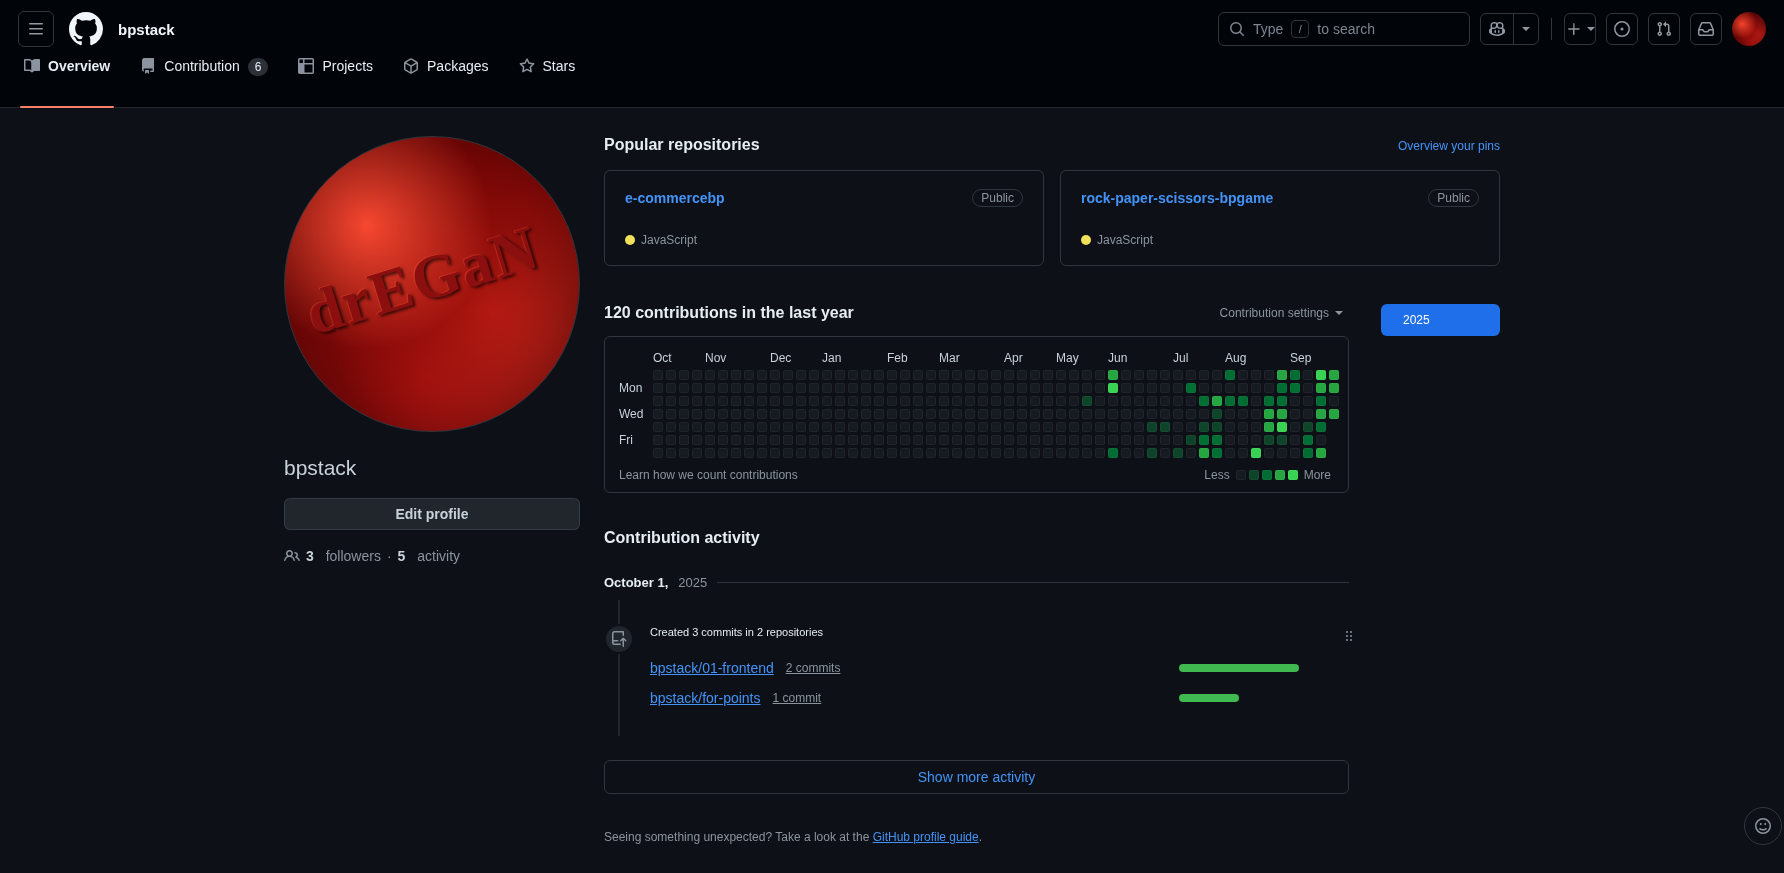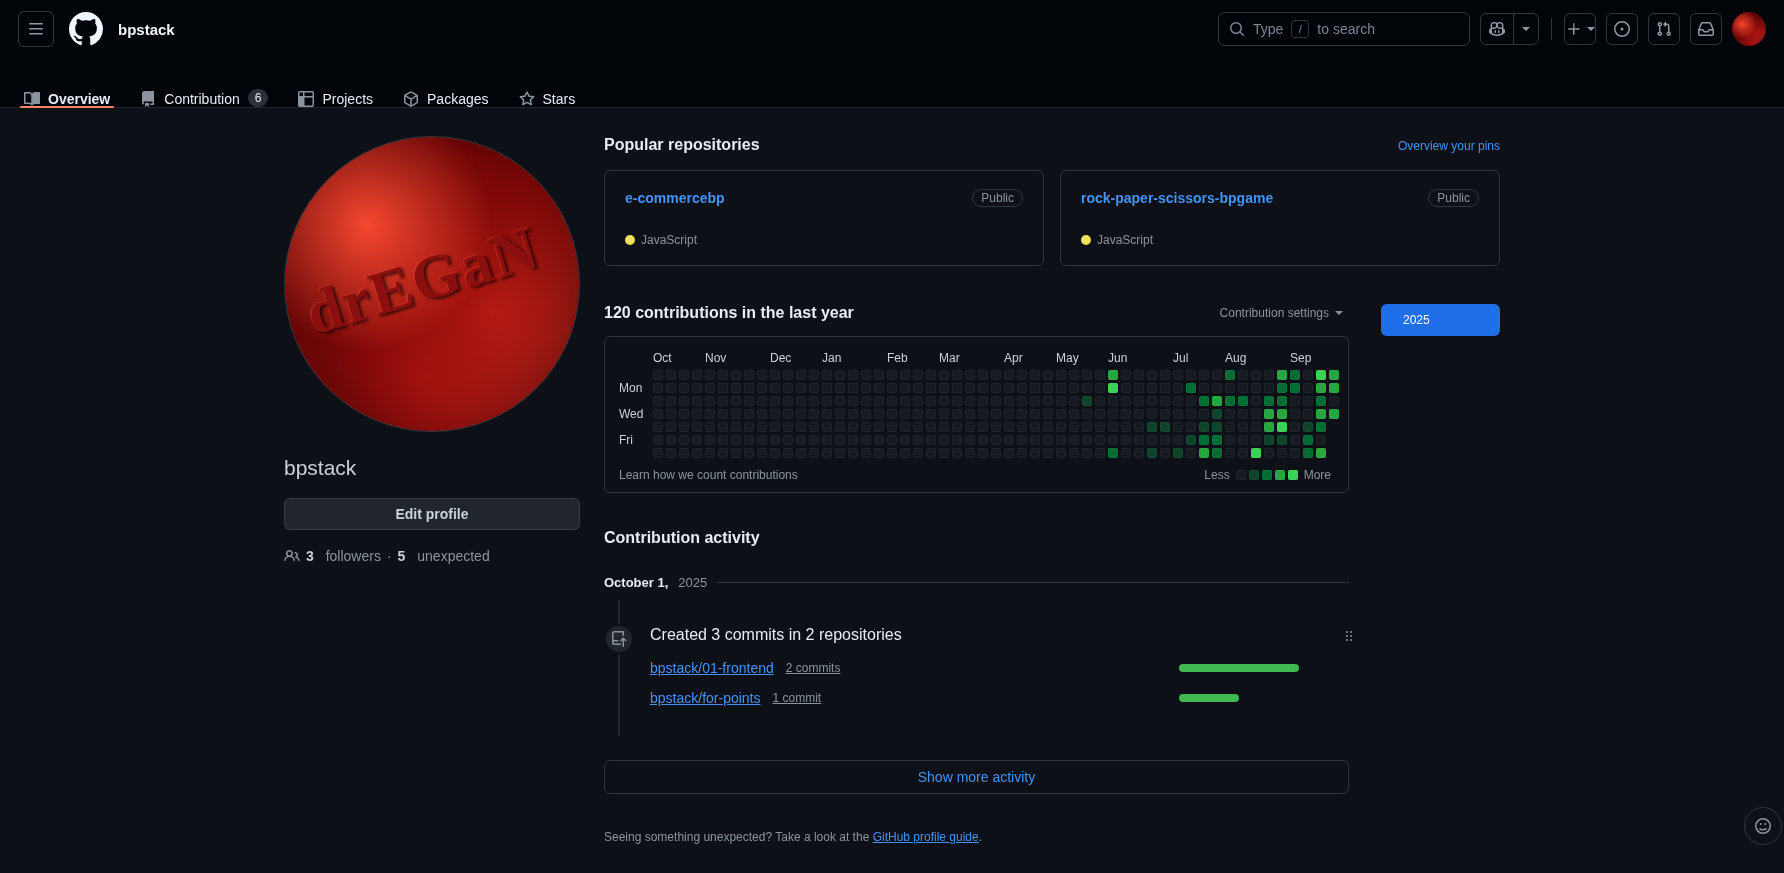--- a/index.html
+++ b/index.html
@@ -45,21 +45,21 @@
     background:
       radial-gradient(circle at 30% 35%, rgba(255,70,45,.95), rgba(130,5,5,.5) 45%, transparent 75%),
       radial-gradient(circle at 72% 62%, rgba(210,35,25,.85), transparent 60%),
       radial-gradient(circle at 55% 85%, rgba(160,12,12,.8), transparent 55%),
       #3a0505;
   }
 
   
   .profile-nav { display:flex; align-items:stretch; gap:10px; padding:0 14px; border-bottom:1px solid #21262d; background:#010409; height:50px; }
   .nav-tab {
-    display:flex; align-items:flex-end; gap:8px; padding:0 10px; color:#e6edf3;
+    display:flex; align-items:flex-start; gap:8px; padding:0 10px; color:#e6edf3;
     cursor:pointer; position:relative; font-size:14px; background:none; border:none;
   }
   .nav-tab .tab-icon { color:#8b949e; }
   .nav-tab.active { font-weight:600; }
   .nav-tab.active::after { content:""; position:absolute; left:6px; right:6px; bottom:-1px; height:2px; border-radius:3px; background:#f78166; }
   .tab-count {
     background:rgba(110,118,129,0.4); border-radius:20px; font-size:12px; color:#e6edf3;
     padding:1px 7px; line-height:16px;
   }
 
@@ -151,21 +151,21 @@
   .timeline-date .d-year { color:#8b949e; }
   .timeline-date .rule { flex:1; height:1px; background:#30363d; }
   .timeline-body { position:relative; margin-top:10px; padding:26px 0 30px 46px; }
   .timeline-body::before { content:""; position:absolute; left:14px; top:0; bottom:0; width:2px; background:#21262d; }
   .t-icon {
     position:absolute; left:0; top:24px; width:30px; height:30px; border-radius:50%;
     background:#21262d; border:2px solid #0d1117; color:#8b949e;
     display:flex; align-items:center; justify-content:center;
   }
   .t-title-row { display:flex; align-items:flex-start; justify-content:space-between; }
-  .t-title { font-size:16px; font-weight:400; margin:0; color:#e6edf3; }
+  .t-title { font-size:11px; font-weight:400; margin:0; color:#e6edf3; }
   .grabber-btn { background:none; border:none; color:#8b949e; cursor:grab; padding:2px; margin-right:-10px; }
   .commit-row { display:flex; align-items:center; margin-top:14px; }
   .commit-repo { font-size:14px; text-decoration:underline; }
   .commit-count { font-size:12px; color:#8b949e; text-decoration:underline; margin-left:12px; }
   .bar-zone { margin-left:auto; width:170px; }
   .commit-bar { height:8px; border-radius:4px; background:#3fb950; }
   .show-more-btn {
     margin-top:24px; width:745px; height:34px; background:transparent; border:1px solid #30363d;
     border-radius:6px; color:#4493f8; font-size:14px; cursor:pointer;
   }
@@ -316,21 +316,21 @@
     <h1 class="profile-name">bpstack</h1>
     <button class="edit-profile-btn">Edit profile</button>
     <div class="follow-line">
       <span>
         <svg width="16" height="16" viewBox="0 0 16 16">
             <path d="M2 5.5a3.5 3.5 0 115.898 2.549 5.508 5.508 0 013.034 4.084.75.75 0 11-1.482.235 4 4 0 00-7.9 0 .75.75 0 01-1.482-.236A5.507 5.507 0 013.102 8.05 3.493 3.493 0 012 5.5zM11 4a3.001 3.001 0 012.22 5.018 5.01 5.01 0 012.56 3.012.749.749 0 01-.885.954.752.752 0 01-.549-.514 3.507 3.507 0 00-2.522-2.372.75.75 0 01-.574-.73v-.352a.75.75 0 01.416-.672A1.5 1.5 0 0011 5.5.75.75 0 0111 4zm-5.5-.5a2 2 0 100 4 2 2 0 000-4z"></path>
           </svg>
       </span>
       <a><b>3</b>&nbsp;<span>followers</span></a>
       <span>·</span>
-      <a><b>5</b>&nbsp;<span>unexpected</span></a>
+      <a><b>5</b>&nbsp;<span>activity</span></a>
     </div>
   </aside>
 
   <section class="right-col">
 
     <div class="pinned-head">
       <h2 class="section-title">Popular repositories</h2>
       <a class="link-blue pins-link">Overview your pins</a>
     </div>
     <div class="repo-cards">

